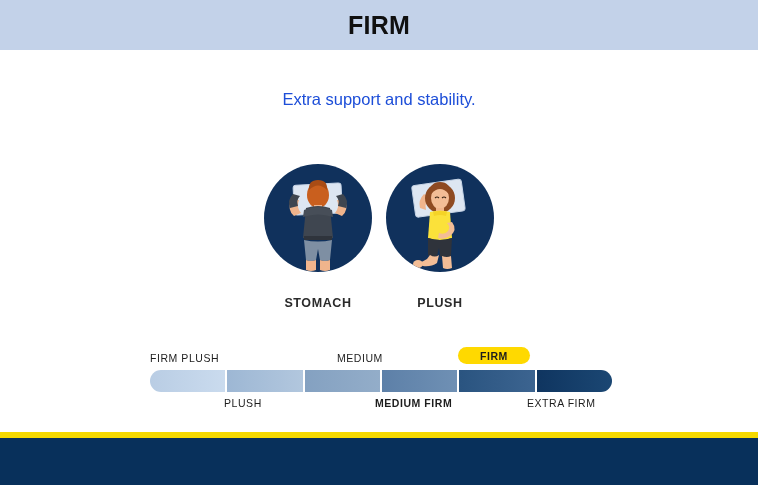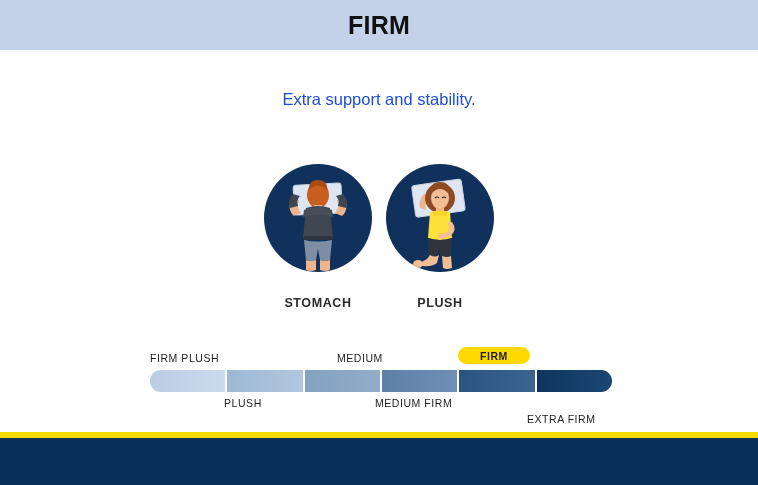--- a/index.html
+++ b/index.html
@@ -251,22 +251,22 @@
       <div class="seg" style="background: linear-gradient(90deg, rgb(42, 84, 128), rgb(60, 100, 144));"></div>
       <div class="seg" style="background: linear-gradient(90deg, rgb(15, 53, 96), rgb(27, 71, 115));"></div>
     </div>
 
     <div class="scale-label top" id="lbl-top-0" style="left: 0px;">FIRM PLUSH</div>
     <div class="scale-label top" id="lbl-top-1" style="left: 152px; padding-left: 35px;">MEDIUM</div>
 
     <div class="pill" id="pill-selected" style="left: 308px; background: rgb(255, 217, 0);">FIRM</div>
 
     <div class="scale-label bottom" id="lbl-bot-0" style="left: 74px;">PLUSH</div>
-    <div class="scale-label bottom" id="lbl-bot-1" style="left: 225px;">MEDIUM FIRM</div>
-    <div class="scale-label bottom" id="lbl-bot-2" style="left: 377px; margin-top: 16px;">EXTRA FIRM</div>
+    <div class="scale-label bottom" id="lbl-bot-1" style="left: 225px; font-weight: bold;">MEDIUM FIRM</div>
+    <div class="scale-label bottom" id="lbl-bot-2" style="left: 377px;">EXTRA FIRM</div>
   </div>
 
   <div class="footer-rule" style="background: rgb(245, 217, 0);"></div>
   <div class="footer-band" style="background: rgb(8, 48, 91);">
     
   </div>
 
 </div>
 
 </body></html>

